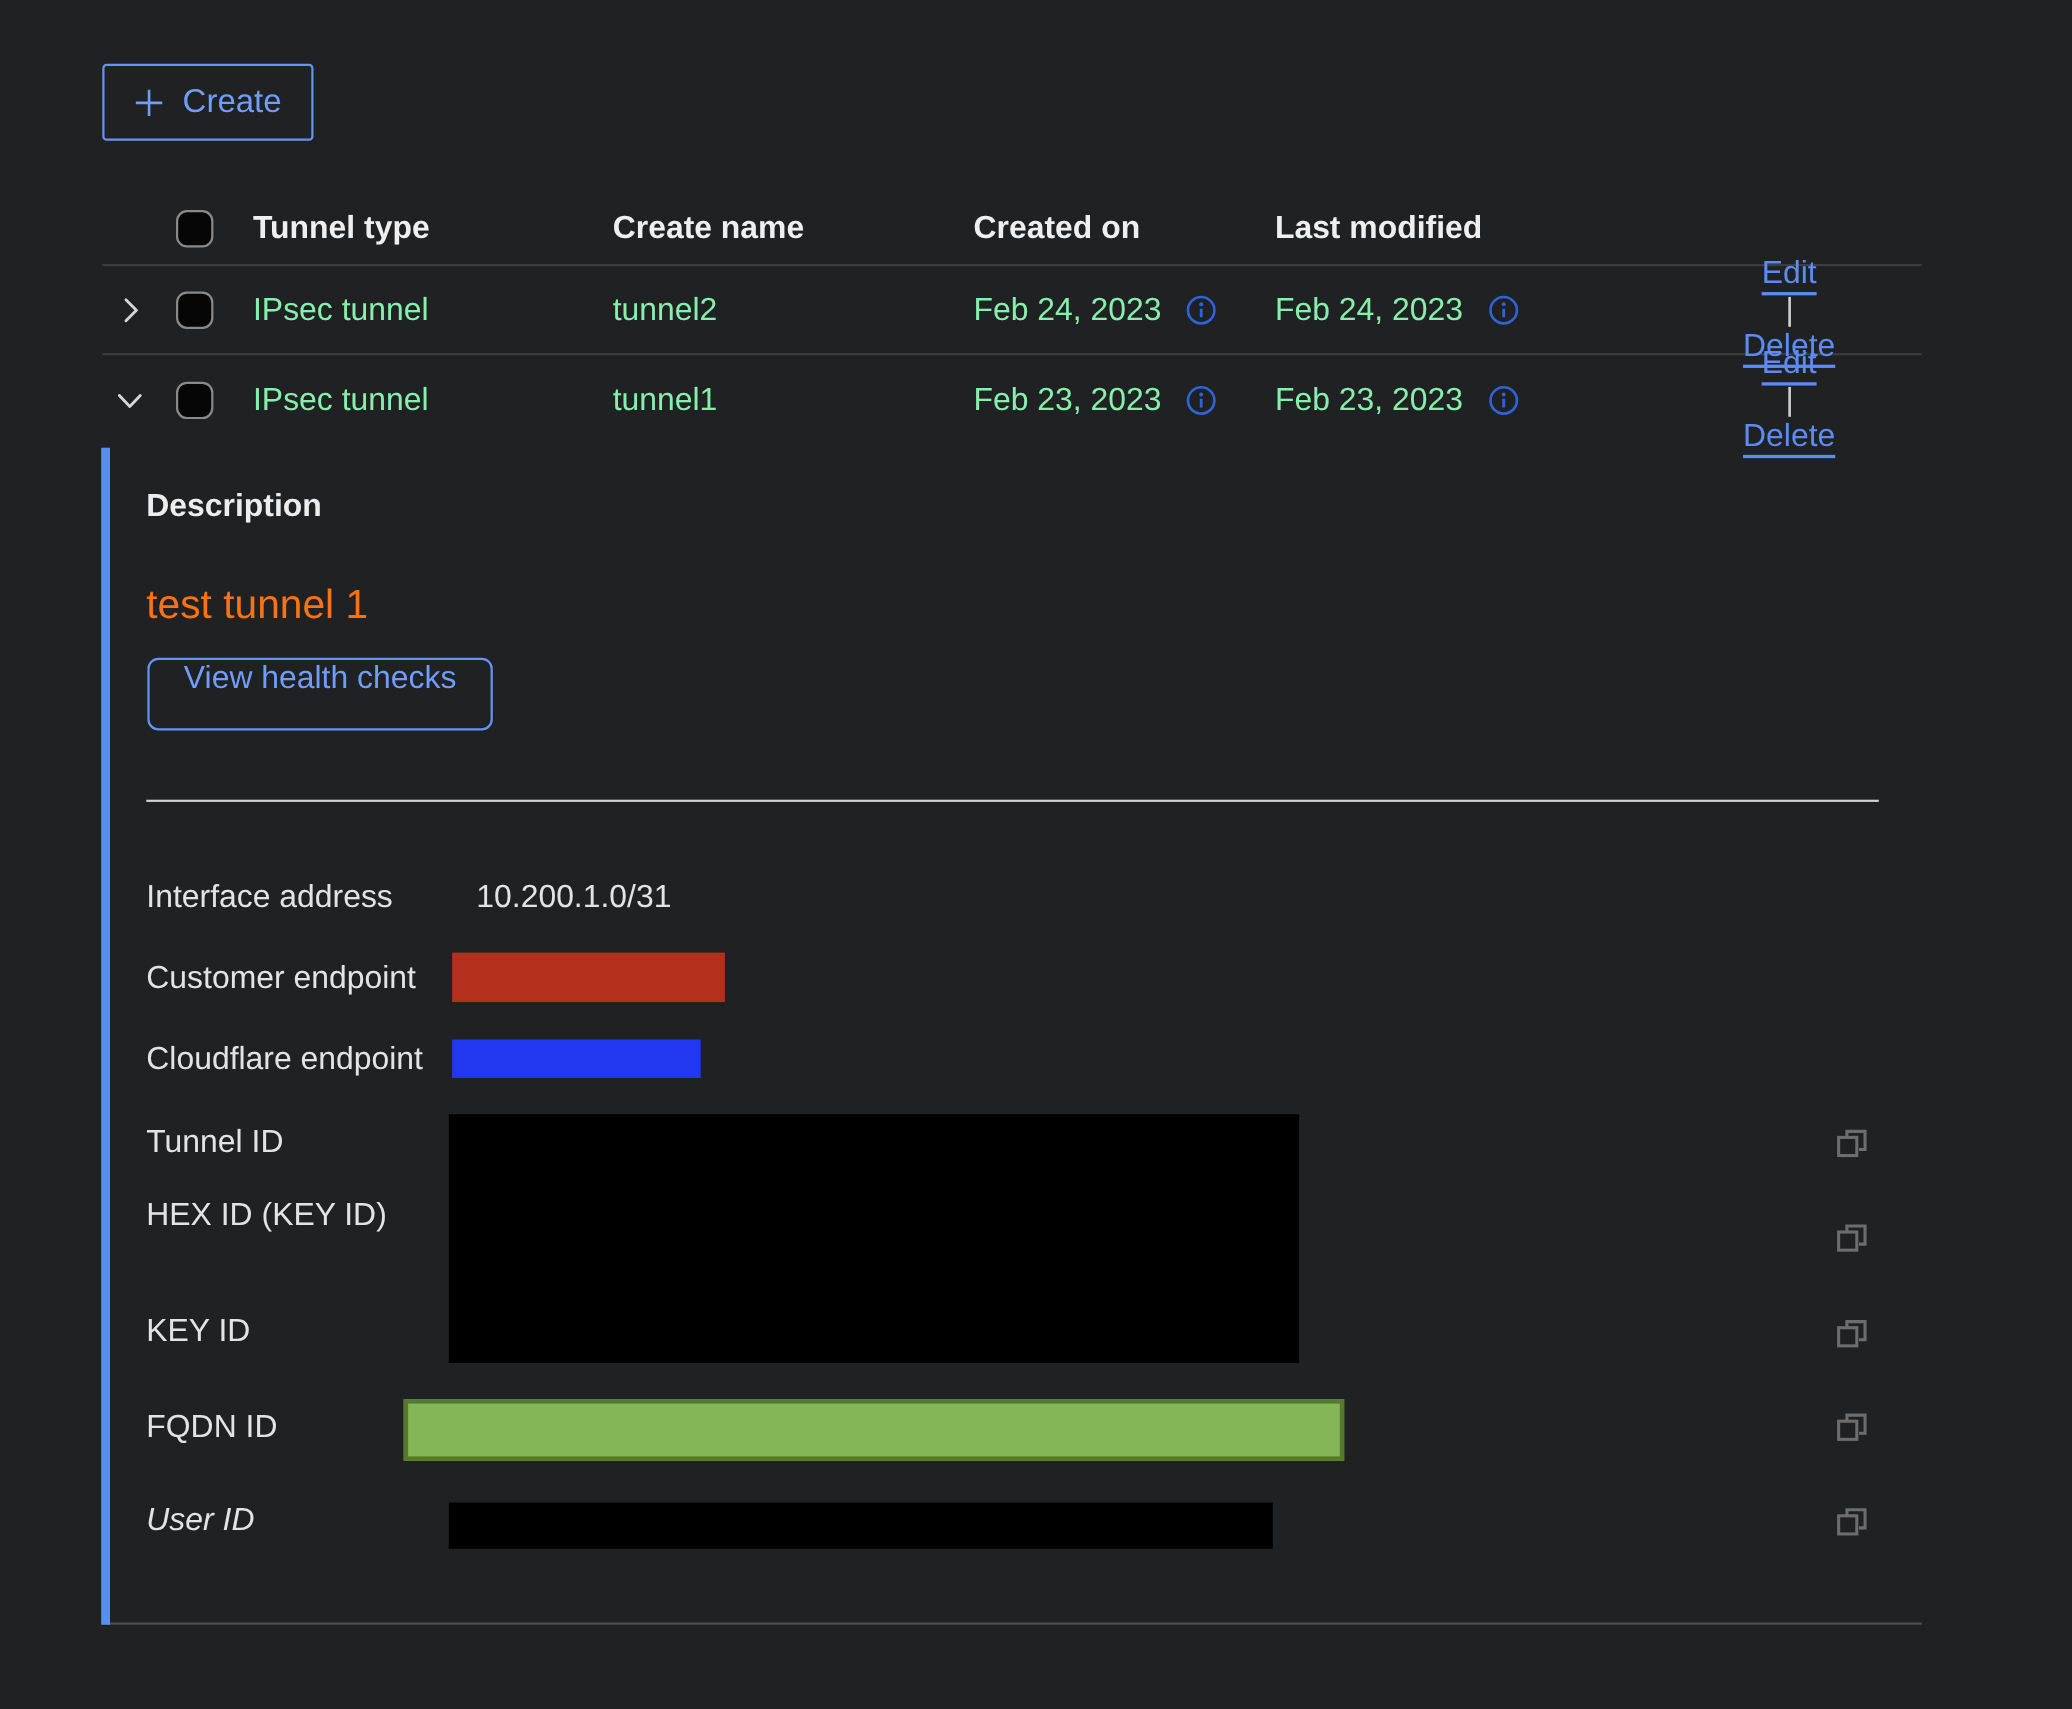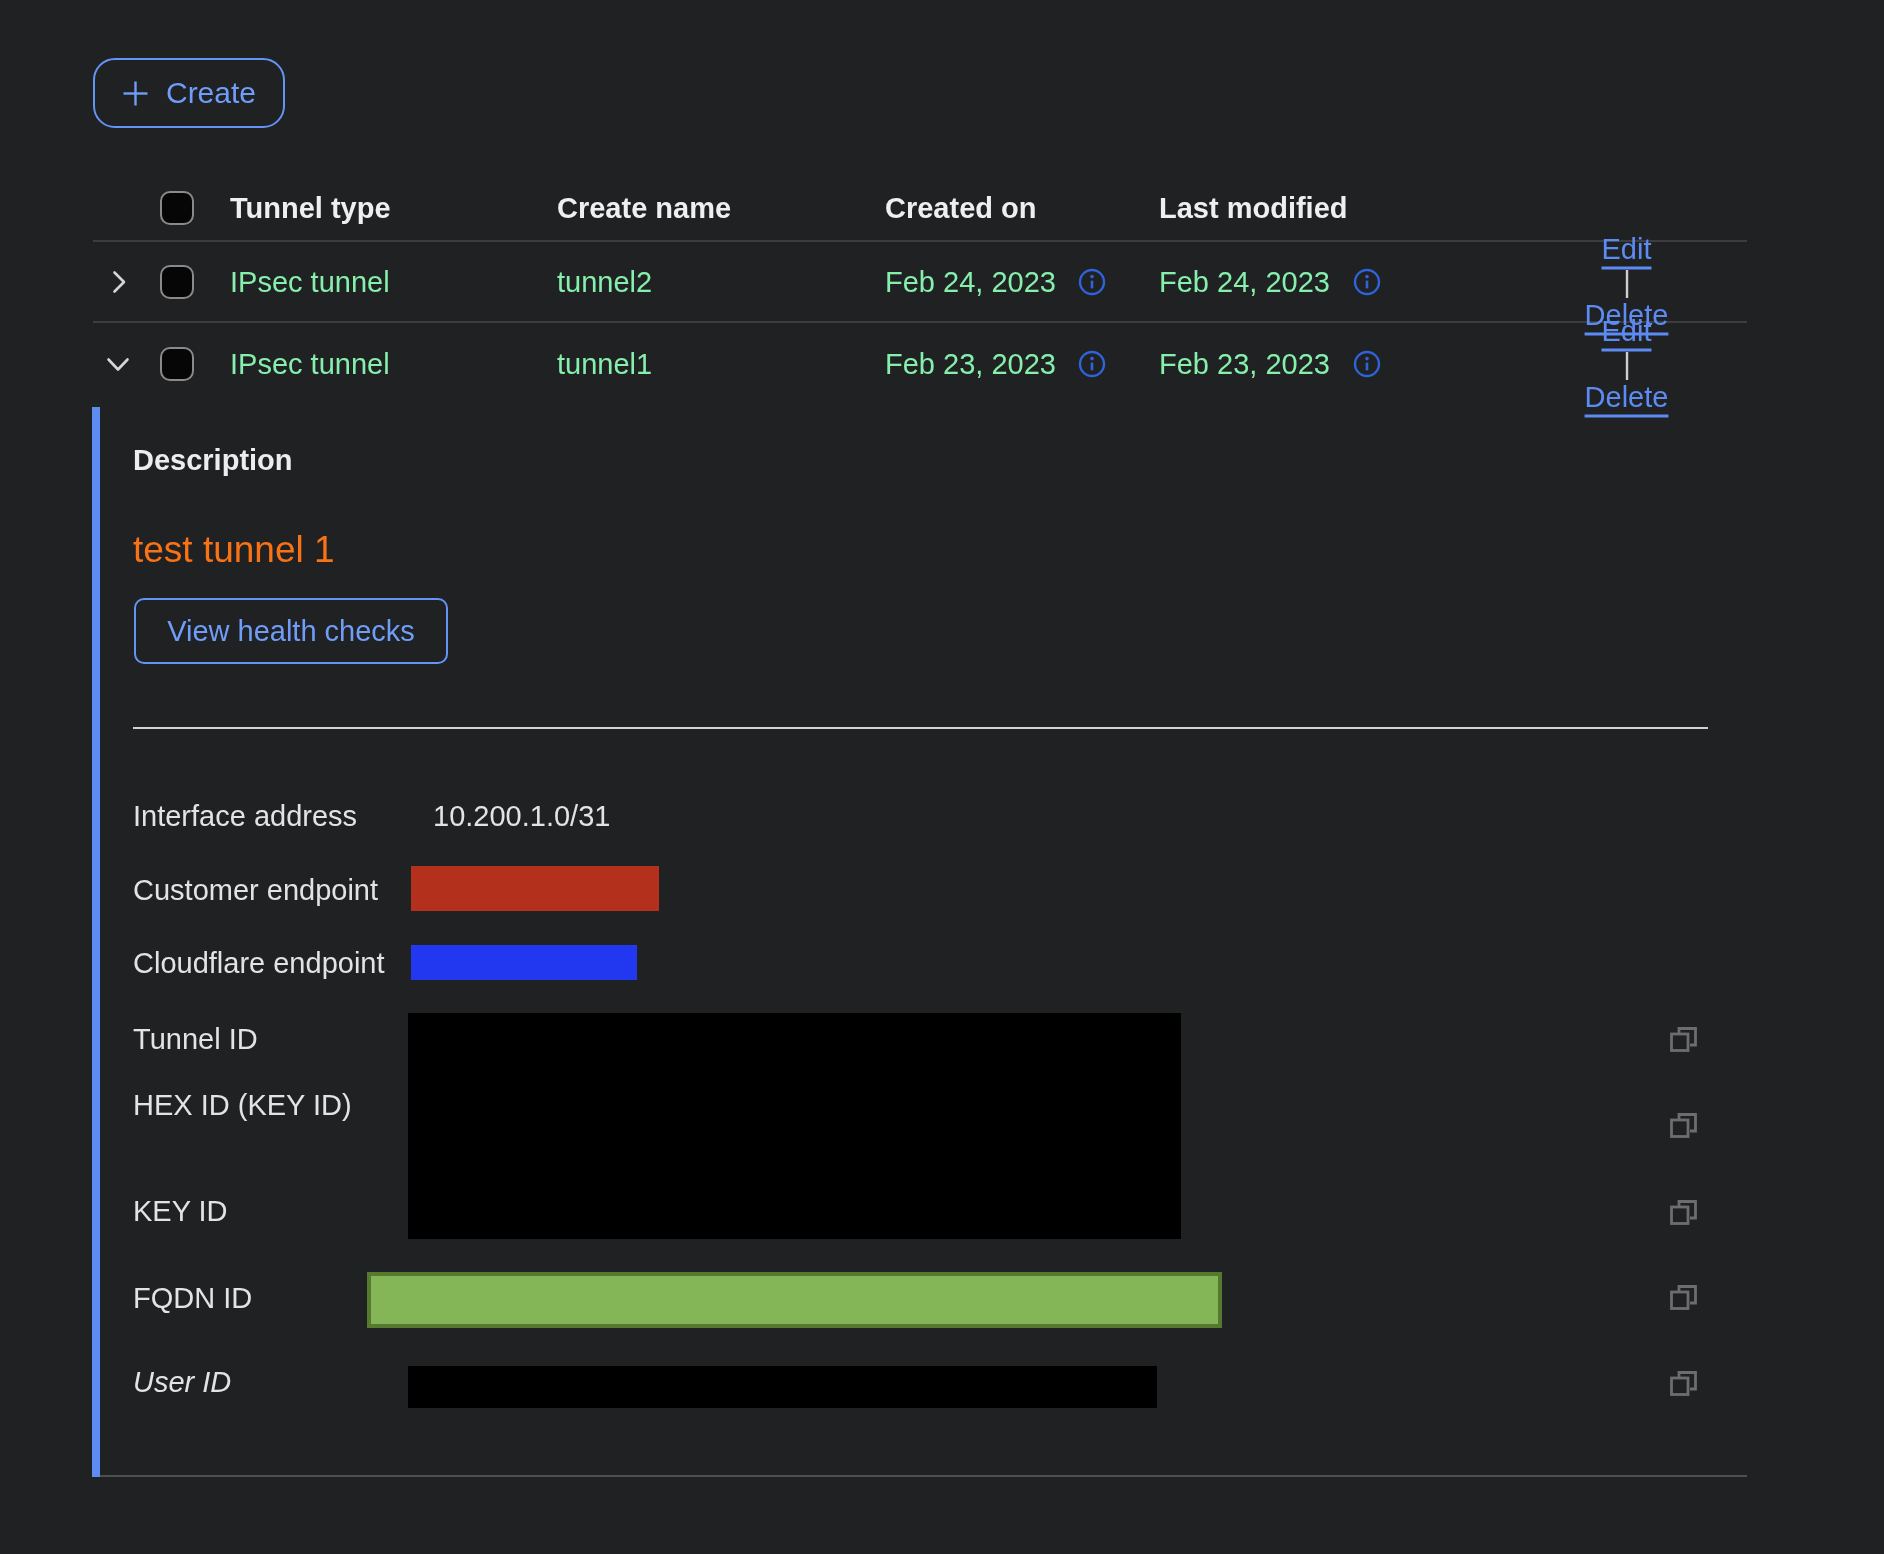--- a/index.html
+++ b/index.html
@@ -9,21 +9,21 @@
     font-family:"Liberation Sans", sans-serif;
     color:#dcdcdc;
     overflow:hidden;
     position:relative;
   }
 
   
   .create-btn {
     position:absolute; left:93px; top:58px;
     width:192px; height:70px;
-    border:2px solid #6494f6; border-radius:22px;
+    border:2px solid #6494f6; border-radius:4px;
     background:transparent;
     display:flex; align-items:center; justify-content:center;
     gap:17px;
     color:#6f9df8; font-size:30px; font-family:inherit;
     cursor:pointer;
   }
   .create-btn svg { display:block; }
 
   
   .table { position:absolute; left:93px; top:176px; width:1654px; }
@@ -59,21 +59,21 @@
     border-bottom:2px solid #4f4f4f;
   }
   .panel-bar { position:absolute; left:-1px; top:0; width:8px; height:1070px; background:#5c8df2; }
   .desc-heading { position:absolute; left:40px; top:37px; font-size:29px; font-weight:600; color:#ededed; }
   .desc-text    { position:absolute; left:40px; top:122px; font-size:37px; color:#f97316; }
   .health-btn {
     position:absolute; left:41px; top:191px;
     width:314px; height:66px;
     border:2px solid #6494f6; border-radius:10px; background:transparent;
     color:#6f9df8; font-size:29px; font-family:inherit;
-    display:flex; align-items:center; justify-content:center;
+    display:flex; align-items:flex-start; justify-content:center;
     cursor:pointer;
   }
   .panel-divider { position:absolute; left:40px; top:320px; width:1575px; height:2px; background:#d2d2d2; }
 
   .detail-label { position:absolute; left:40px; transform:translateY(-50%); font-size:29px; color:#e3e3e3; white-space:nowrap; }
   .detail-value { position:absolute; left:340px; transform:translateY(-50%); font-size:29px; color:#e3e3e3; white-space:nowrap; }
   .redact { position:absolute; }
   .redact-red   { left:318px; top:459px; width:248px; height:45px; background:#b2301c; }
   .redact-blue  { left:318px; top:538px; width:226px; height:35px; background:#2138f0; }
   .redact-black-ids { left:315px; top:606px; width:773px; height:226px; background:#000; }

